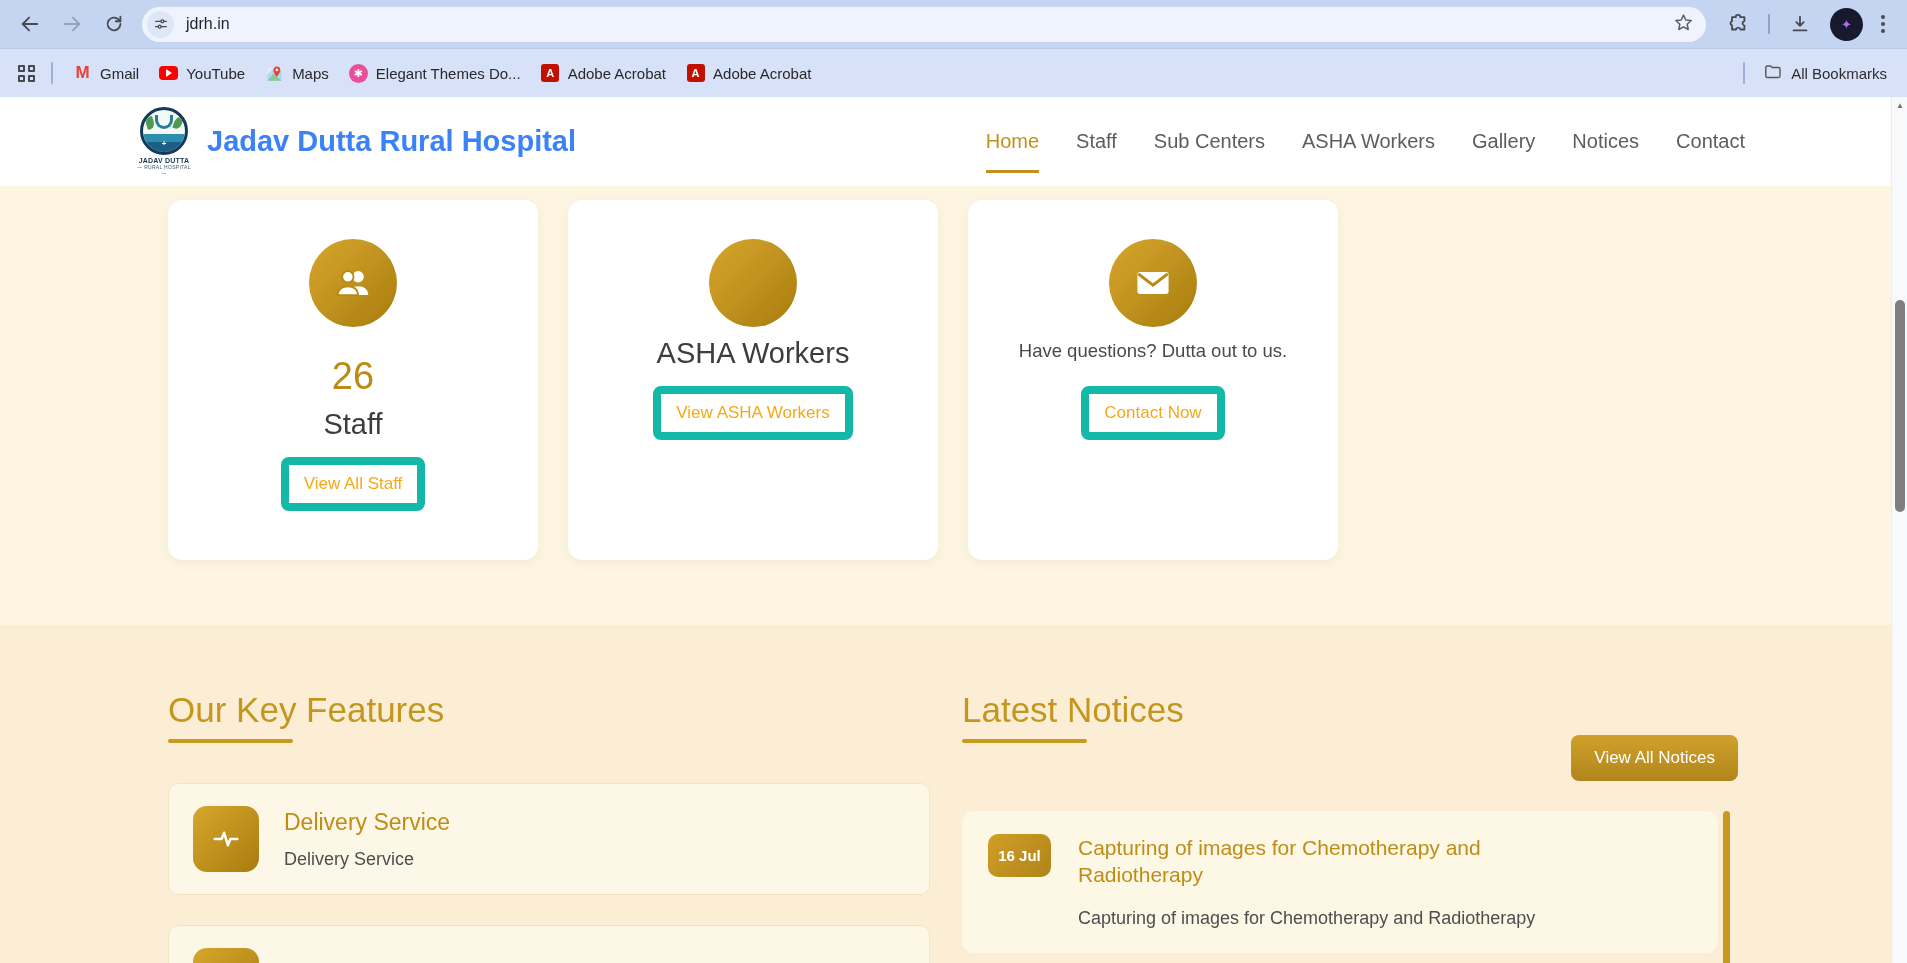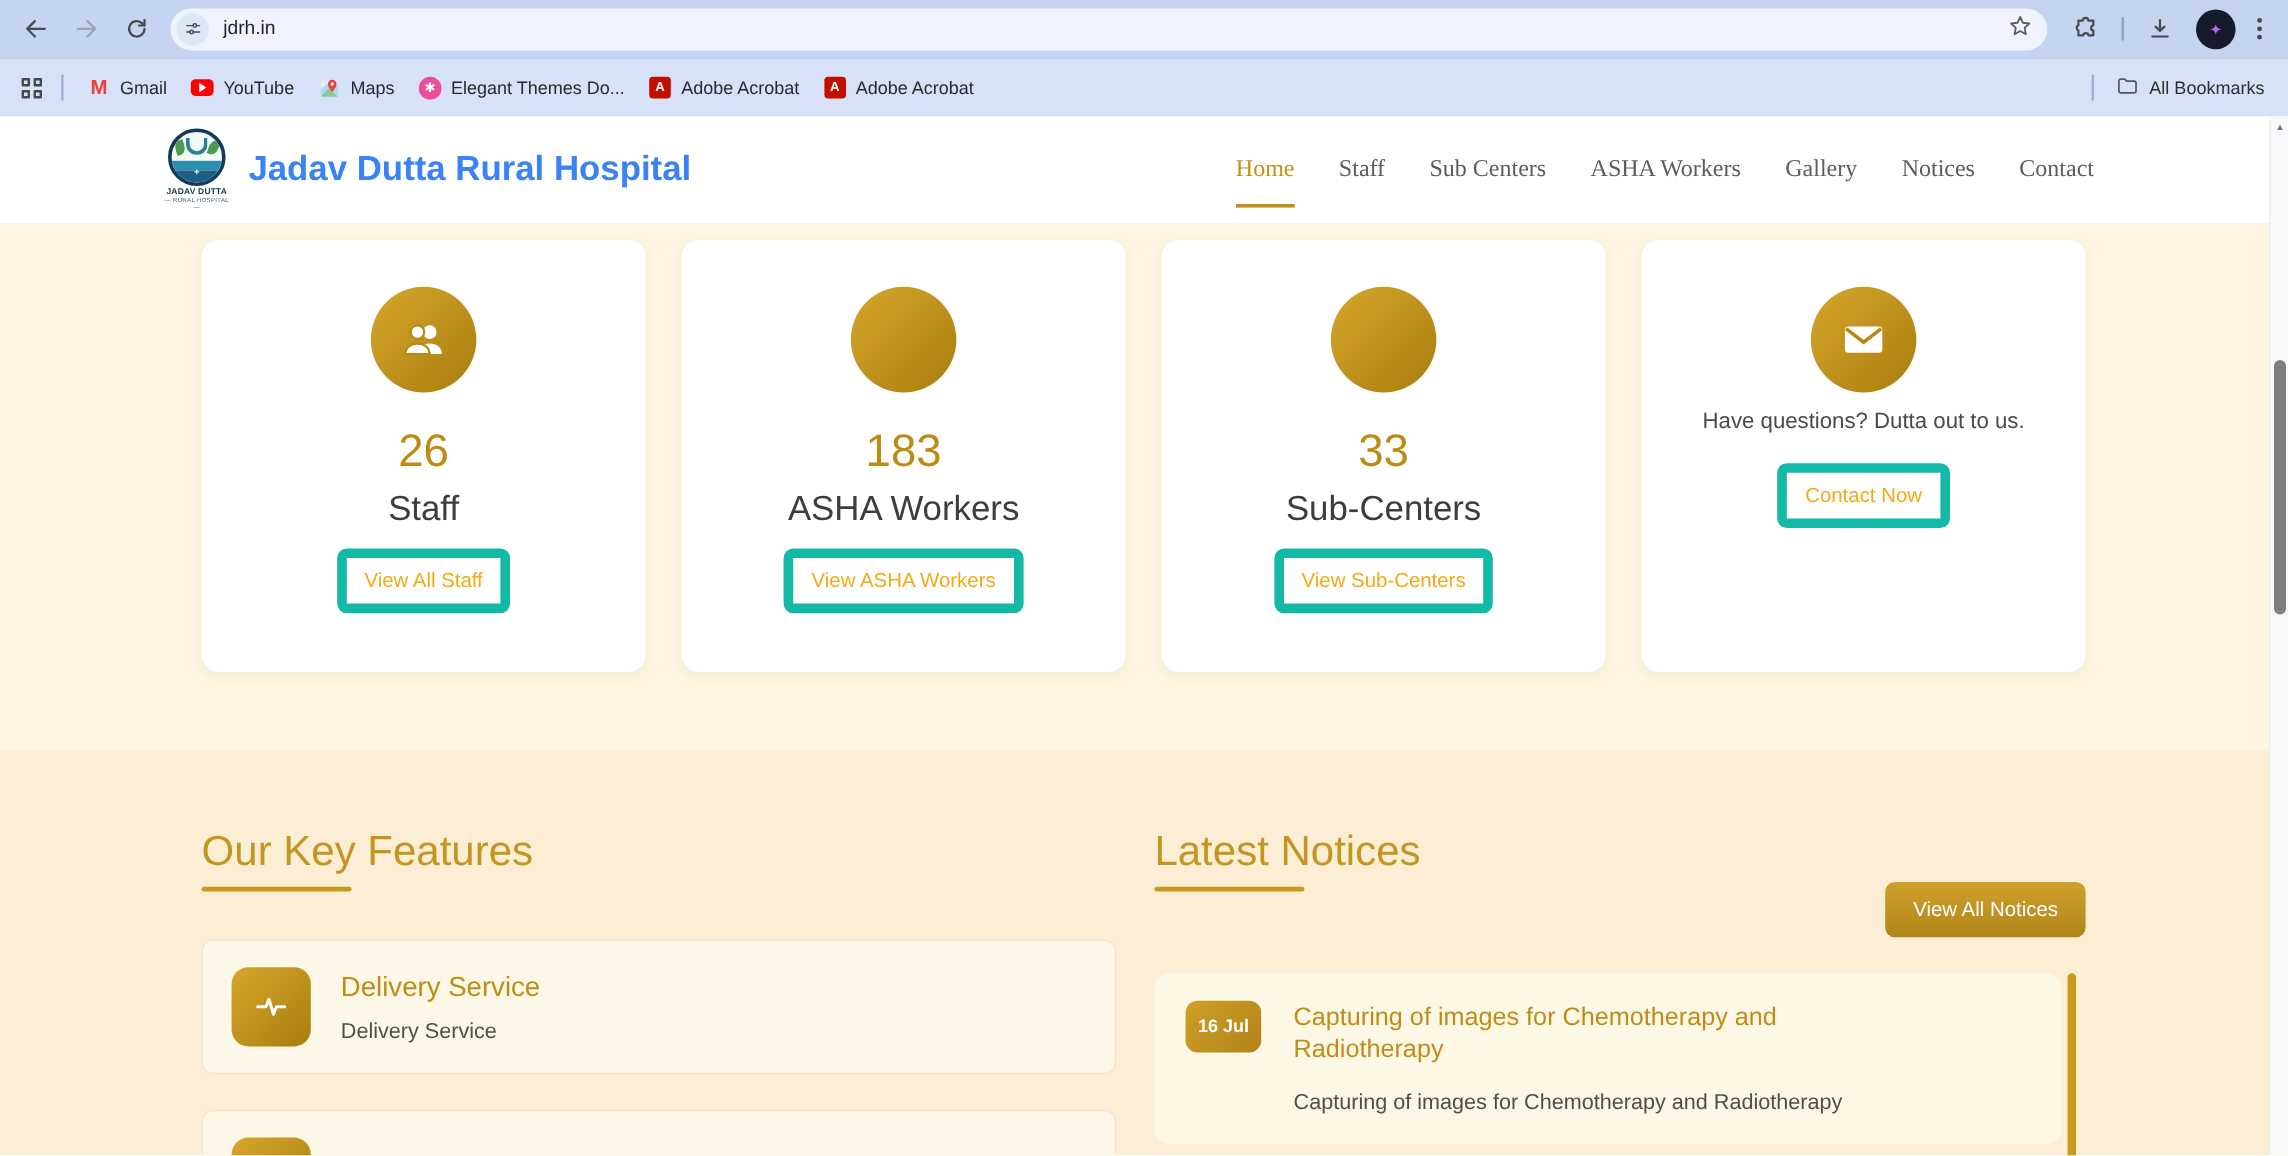--- a/index.html
+++ b/index.html
@@ -72,21 +72,21 @@
   .logo-steth { position:absolute; top:5px; left:12px; width:18px; height:14px; border:3px solid #2a7f94; border-top:none; border-radius:0 0 10px 10px; }
   .logo-leaf { position:absolute; width:8px; height:12px; background:#4d9b4f; border-radius:60% 0 60% 0; top:7px; }
   .logo-leaf.l { left:3px; transform:rotate(-18deg); }
   .logo-leaf.r { right:3px; transform:rotate(18deg); }
   .logo-cross { position:absolute; bottom:4px; left:50%; transform:translateX(-50%); color:#fff; font-size:8px; font-weight:bold; line-height:1; }
   .logo-cap1 { font-size:7px; font-weight:bold; color:#16344e; margin-top:2px; letter-spacing:.2px; }
   .logo-cap2 { font-size:5px; color:#41576b; letter-spacing:.3px; }
   .site-title { font-size:29px; font-weight:bold; color:#3b82f6; margin-left:15px; white-space:nowrap; }
 
   .main-nav { margin-left:auto; display:flex; gap:37px; font-size:20px; color:#5d5d5d; }
-  .nav-item { position:relative; padding:6px 0; cursor:pointer; white-space:nowrap;font-family:Liberation Serif, serif; }
+  .nav-item { position:relative; padding:6px 0; cursor:pointer; white-space:nowrap; }
   .nav-item.active { color:#c2901c; }
   .nav-item.active::after { content:""; position:absolute; left:0; right:0; bottom:-14px; height:3px; background:#c2901c; }
 
   
   .section-upper { background:#fdf5e2; padding:14px 0 65px 168px; }
   .stats-row { display:grid; grid-template-columns:repeat(4,370px); gap:30px; }
   .stat-card {
     background:#fff; border-radius:14px; height:360px; text-align:center; padding-top:39px;
     box-shadow:0 3px 10px rgba(170,140,60,.10);
   }
@@ -315,31 +315,24 @@
               <path d="M3.7 18.6c0-3.1 2.4-4.8 5.5-4.8s5.5 1.7 5.5 4.8z" stroke="#b8890f" stroke-width="1"></path>
             </svg>
           </div>
           <div class="stat-value">26</div>
           <div class="stat-label">Staff</div>
           <button class="outline-btn">View All Staff</button>
         </div>
 
         <div class="stat-card">
           <div class="stat-circle"></div>
-          <div class="stat-value">183</div>
           <div class="stat-label">ASHA Workers</div>
           <button class="outline-btn">View ASHA Workers</button>
         </div>
 
-        <div class="stat-card">
-          <div class="stat-circle"></div>
-          <div class="stat-value">33</div>
-          <div class="stat-label">Sub-Centers</div>
-          <button class="outline-btn">View Sub-Centers</button>
-        </div>
 
         <div class="stat-card">
           <div class="stat-circle">
             <svg viewBox="0 0 24 24">
               <rect x="3.5" y="6" width="17" height="12" rx="1.5" fill="#fff"></rect>
               <path d="M4 7l8 6.2L20 7" fill="none" stroke="#b8890f" stroke-width="1.6"></path>
             </svg>
           </div>
           <div class="contact-text">Have questions? Dutta out to us.</div>
           <div class="contact-btn-space">

